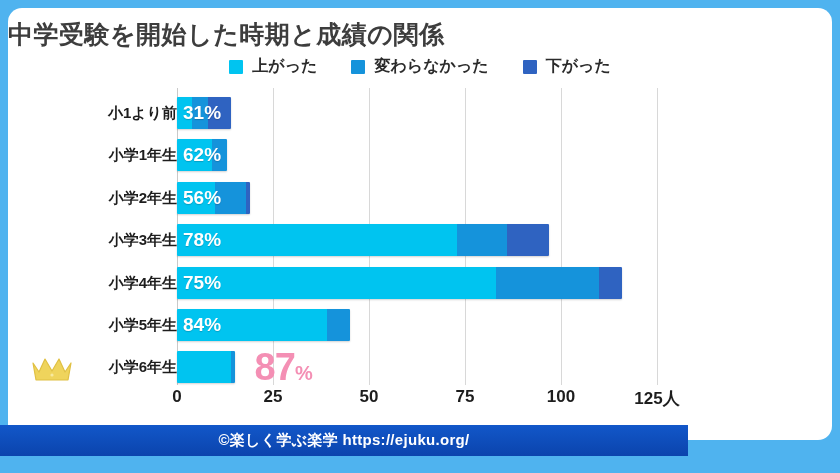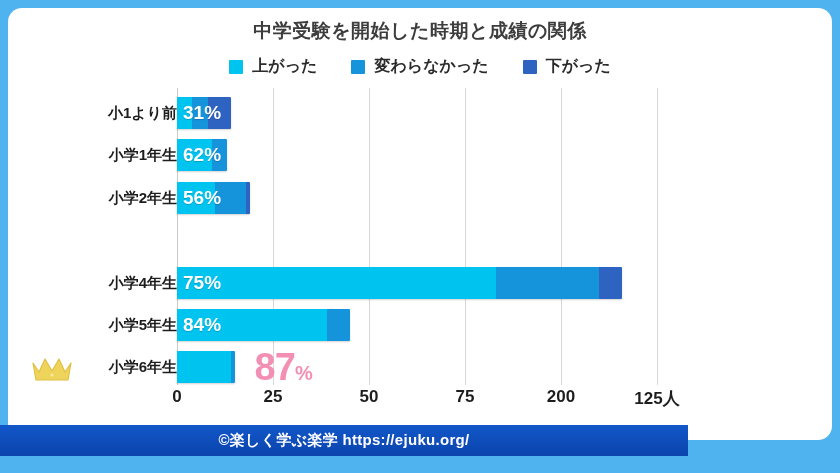--- a/index.html
+++ b/index.html
@@ -22,22 +22,21 @@
     width:824px;
     height:432px;
     background:#ffffff;
     border-radius:14px;
   }
 
   
   .title {
     position:absolute;
     top:10px; left:0; right:0;
-    text-align:center;
-    font-size:19px;
+    font-size:25px;
     font-weight:bold;
     color:#3d3d3d;
     letter-spacing:0.5px;
     white-space:nowrap;
   }
 
   
   .legend {
     position:absolute;
     top:48px; left:0; right:0;
@@ -228,20 +227,29 @@
           </div>
           <div class="row" style="top: 88.8px; padding-left: 12px;">
             <span class="cat-label">小学2年生</span>
             <div class="bar">
               <span class="seg" style="width: 38.4px; background: rgb(0, 196, 240);"></span>
               <span class="seg" style="width: 30.72px; background: rgb(21, 147, 219);"></span>
               <span class="seg" style="width: 3.84px; background: rgb(47, 99, 193);"></span>
             </div>
             <span class="bar-value">56%</span>
           </div>
+          <div class="row" style="top: 131.2px;">
+            <span class="cat-label">小学3年生</span>
+            <div class="bar">
+              <span class="seg" style="width: 280.32px; background: rgb(0, 196, 240);"></span>
+              <span class="seg" style="width: 49.92px; background: rgb(21, 147, 219);"></span>
+              <span class="seg" style="width: 42.24px; background: rgb(47, 99, 193);"></span>
+            </div>
+            <span class="bar-value">78%</span>
+          </div>
           <div class="row" style="top: 173.6px;">
             <span class="cat-label">小学4年生</span>
             <div class="bar">
               <span class="seg" style="width: 318.72px; background: rgb(0, 196, 240);"></span>
               <span class="seg" style="width: 103.68px; background: rgb(21, 147, 219);"></span>
               <span class="seg" style="width: 23.04px; background: rgb(47, 99, 193);"></span>
             </div>
             <span class="bar-value">75%</span>
           </div>
           <div class="row" style="top: 216px; padding-left: 44px;">
@@ -263,21 +271,21 @@
               <span class="seg" style="width: 3.84px; background: rgb(21, 147, 219);"></span>
             </div>
             <span class="bar-value highlight" style="left: 246.6px;"><span>87</span><span class="pct-small">%</span></span>
           </div>
         </div>
       <div class="xaxis" id="xaxis">
           <span class="xtick" style="left: 169px;">0</span>
           <span class="xtick" style="left: 265px;">25</span>
           <span class="xtick" style="left: 361px;">50</span>
           <span class="xtick" style="left: 457px;">75</span>
-          <span class="xtick" style="left: 553px;">200</span>
+          <span class="xtick" style="left: 553px;">100</span>
           <span class="xtick" style="left: 649px;">125人</span>
         </div>
     </div>
 
   </div>
 
   <div class="footer">
     <span class="footer-text">©楽しく学ぶ楽学 https://ejuku.org/</span>
   </div>
 </div>

